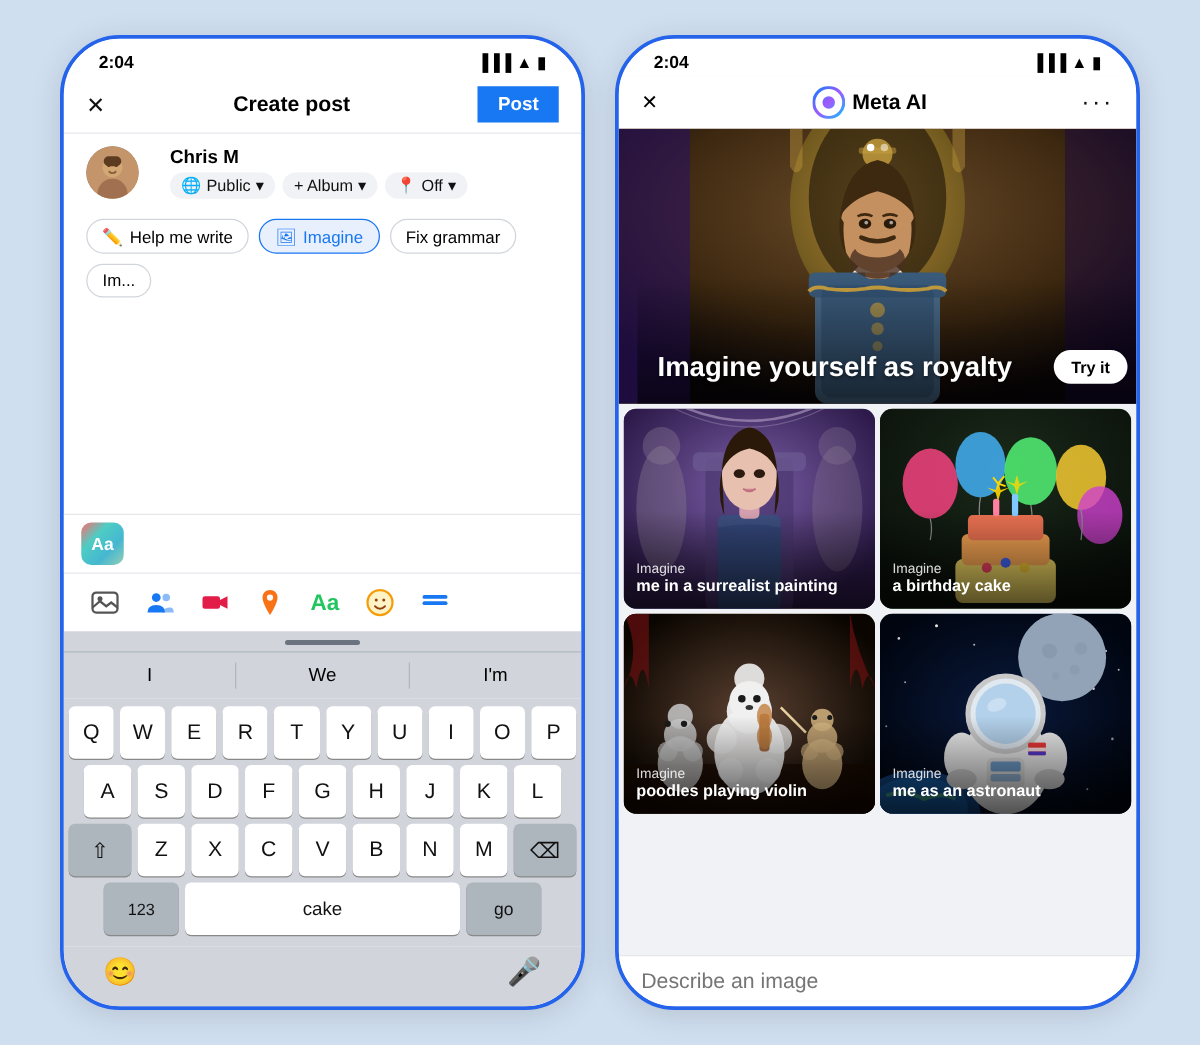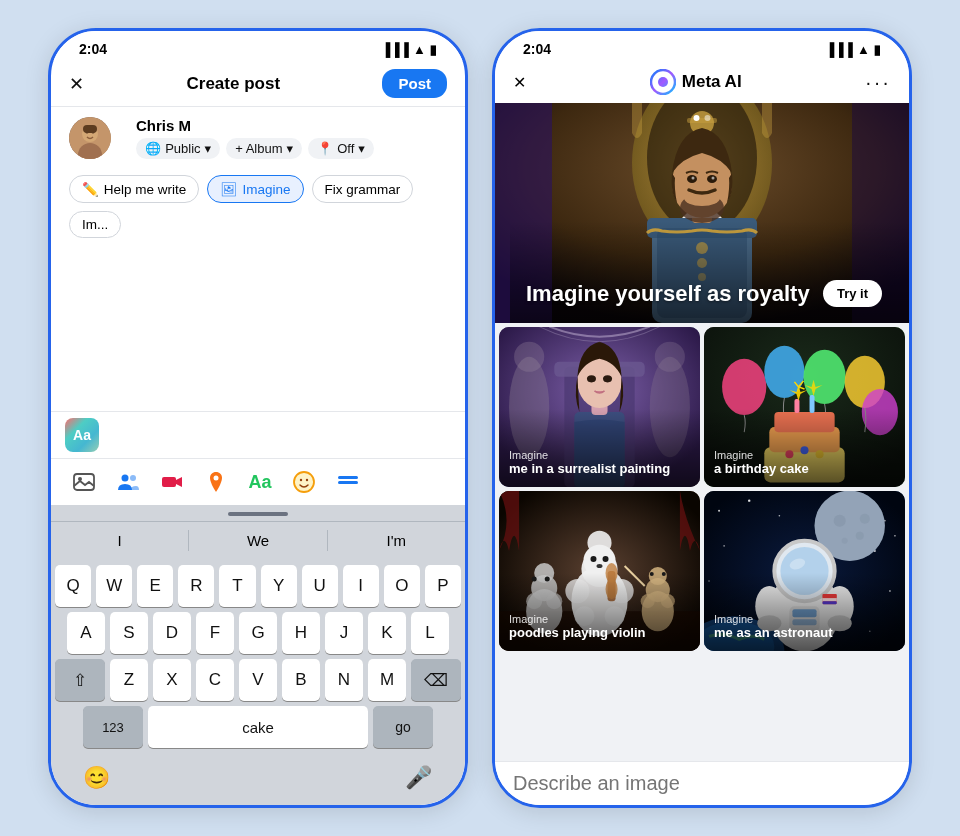--- a/index.html
+++ b/index.html
@@ -64,21 +64,21 @@
     .phone1-header .close-btn {
       font-size: 18px;
       font-weight: 500;
       color: #111;
       cursor: pointer;
     }
     .post-btn {
       background: #1877f2;
       color: white;
       border: none;
-      border-radius: 13px;
+      border-radius: 0;
       padding: 6px 16px;
       font-size: 15px;
       font-weight: 600;
       cursor: pointer;
     }
     .user-row {
       display: flex;
       align-items: center;
       padding: 10px 18px;
       gap: 25px;
@@ -317,21 +317,21 @@
     }
     .main-card-title {
       font-size: 22px;
       font-weight: 800;
       line-height: 1.2;
       text-shadow: 0 1px 3px rgba(0,0,0,0.5);
     }
     .try-it-btn {
       position: absolute;
       bottom: 16px;
-      right: 27px;
+      right: 7px;
       background: white;
       border: none;
       border-radius: 20px;
       padding: 6px 14px;
       font-size: 13px;
       font-weight: 600;
       cursor: pointer;
     }
     .image-dots {
       position: absolute;
@@ -405,21 +405,21 @@
       padding: 10px 18px;
       display: flex;
       align-items: center;
       border-top: 1px solid #e5e7eb;
       margin-top: auto;
     }
     .describe-input {
       flex: 1;
       border: none;
       outline: none;
-      font-size: 20px;
+      font-size: 17px;
       color: #737373;
       background: transparent;
     }
   </style>
 </head>
 <body>
 
 <div class="phones-container">
 
   <div class="phone">

